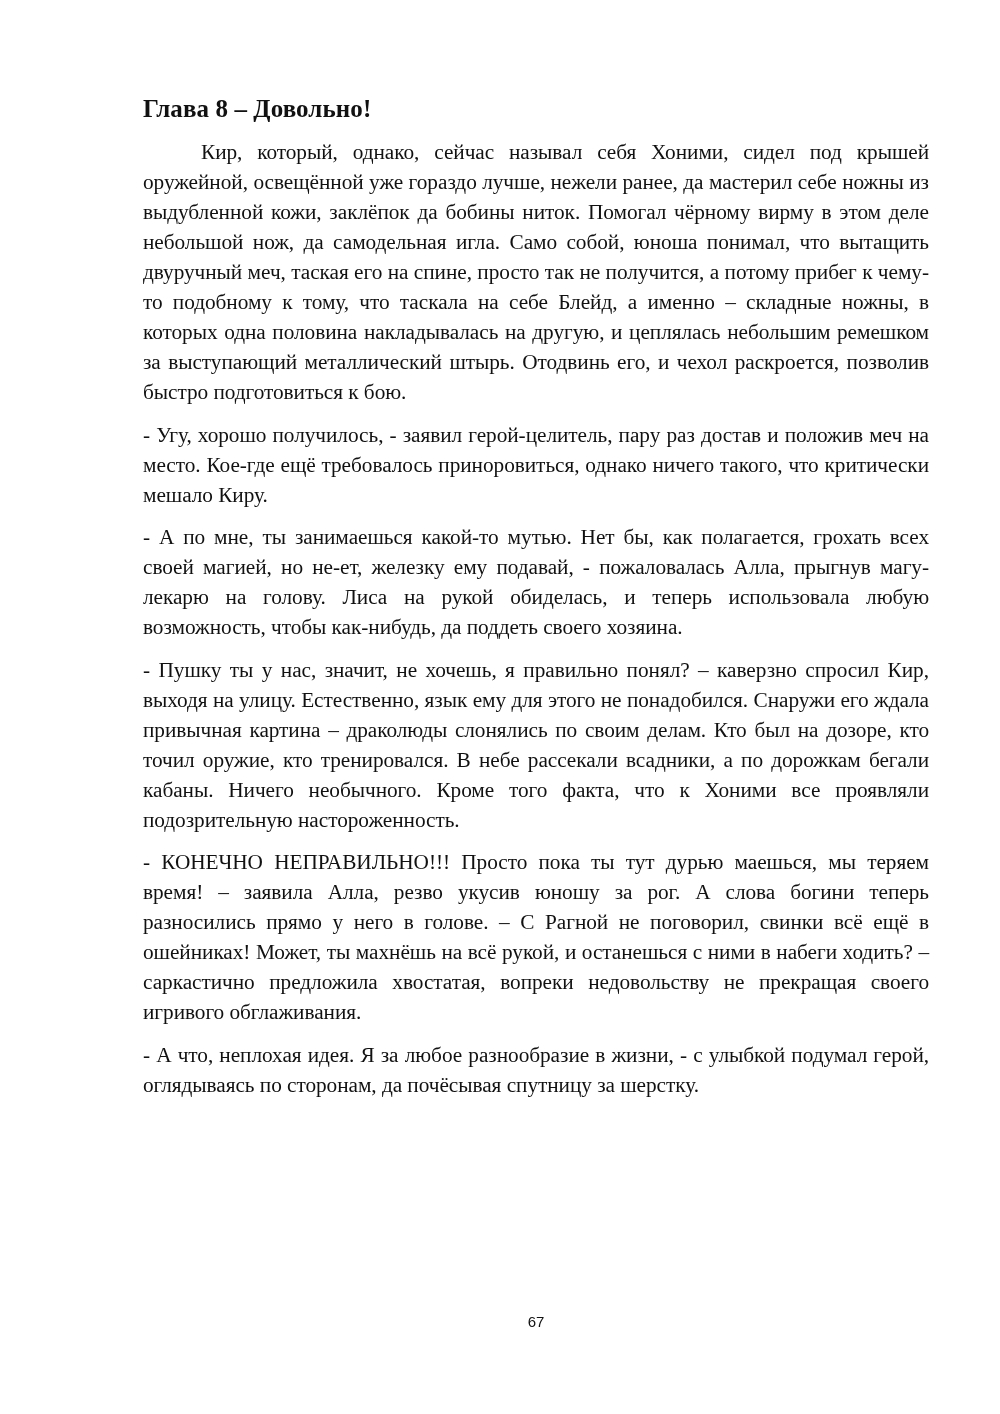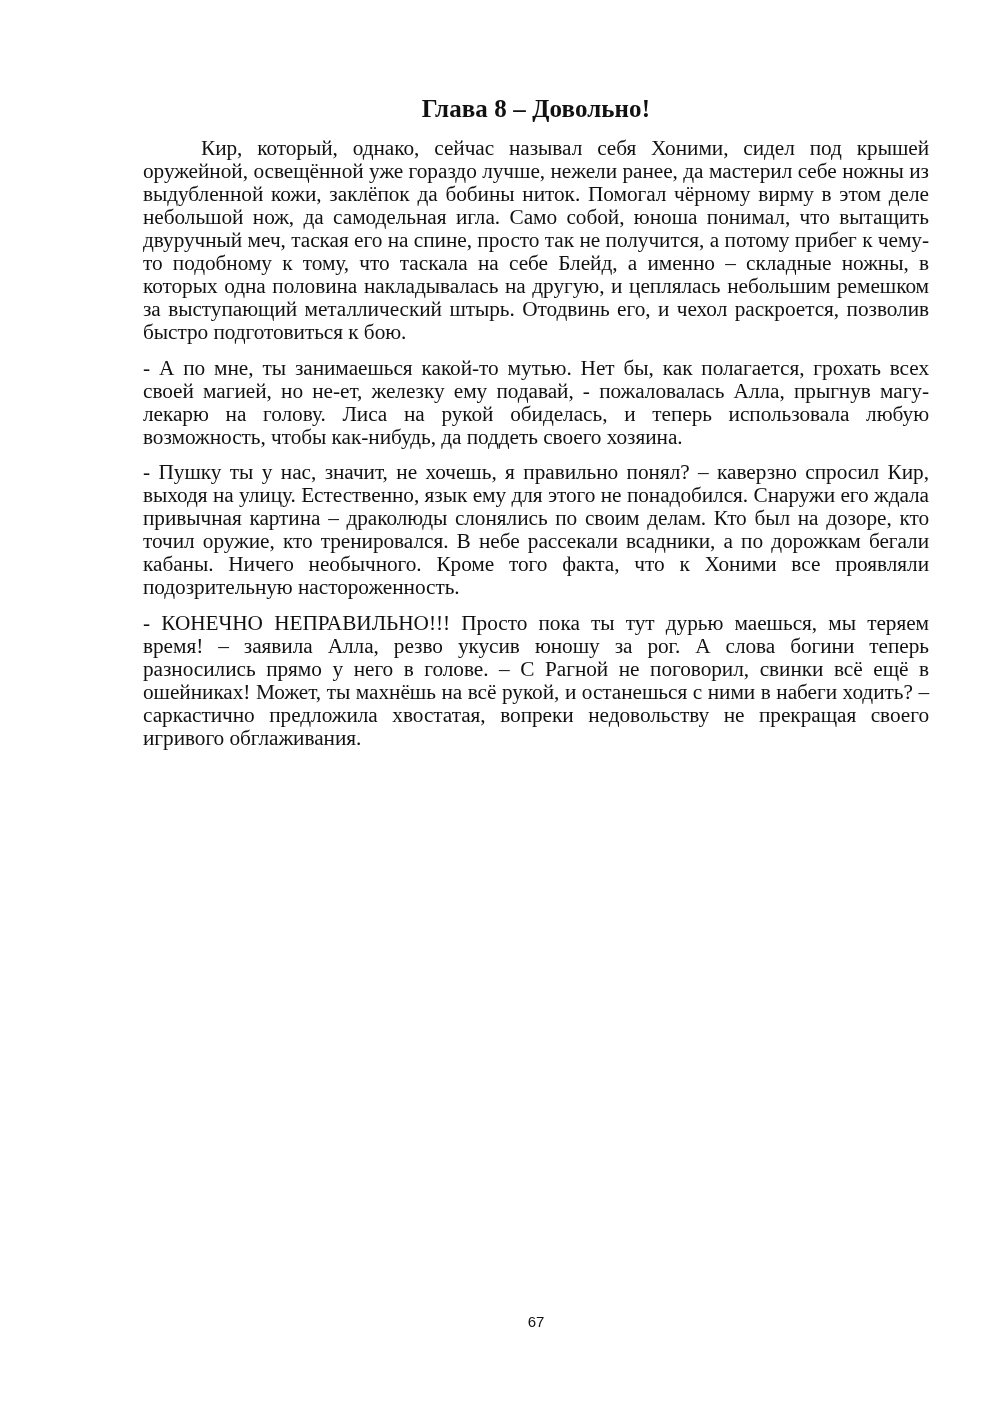--- a/index.html
+++ b/index.html
@@ -15,30 +15,29 @@
       color: #111111;
     }
     .page {
       position: absolute;
       left: 143px;
       top: 92px;
       width: 786px;
       font-family: "Liberation Serif", "DejaVu Serif", serif;
     }
     .title {
-      text-align: center;
       font-weight: bold;
       font-size: 25px;
       line-height: 34px;
       margin: 0 0 11px 0;
       letter-spacing: 0.1px;
     }
     .para {
       font-size: 21.3px;
-      line-height: 23px;
+      line-height: 30px;
       text-align: justify;
       margin: 0 0 12.5px 0;
       letter-spacing: -0.05px;
     }
     .para.indent {
       text-indent: 58px;
     }
     .page-number {
       position: absolute;
       left: 0;
@@ -49,18 +48,20 @@
       font-size: 15px;
       color: #111111;
     }
   </style>
 </head>
 <body>
 
 <div class="page">
   <h1 class="title">Глава 8 – Довольно!</h1>
   <p class="para indent">Кир, который, однако, сейчас называл себя Хоними, сидел под крышей оружейной, освещённой уже гораздо лучше, нежели ранее, да мастерил себе ножны из выдубленной кожи, заклёпок да бобины ниток. Помогал чёрному вирму в этом деле небольшой нож, да самодельная игла. Само собой, юноша понимал, что вытащить двуручный меч, таская его на спине, просто так не получится, а потому прибег к чему-то подобному к тому, что таскала на себе Блейд, а именно – складные ножны, в которых одна половина накладывалась на другую, и цеплялась небольшим ремешком за выступающий металлический штырь. Отодвинь его, и чехол раскроется, позволив быстро подготовиться к бою.</p>
+  <p class="para">- Угу, хорошо получилось, - заявил герой-целитель, пару раз достав и положив меч на место. Кое-где ещё требовалось приноровиться, однако ничего такого, что критически мешало Киру.</p>
   <p class="para">- А по мне, ты занимаешься какой-то мутью. Нет бы, как полагается, грохать всех своей магией, но не-ет, железку ему подавай, - пожаловалась Алла, прыгнув магу-лекарю на голову. Лиса на рукой обиделась, и теперь использовала любую возможность, чтобы как-нибудь, да поддеть своего хозяина.</p>
   <p class="para">- Пушку ты у нас, значит, не хочешь, я правильно понял? – каверзно спросил Кир, выходя на улицу. Естественно, язык ему для этого не понадобился. Снаружи его ждала привычная картина – драколюды слонялись по своим делам. Кто был на дозоре, кто точил оружие, кто тренировался. В небе рассекали всадники, а по дорожкам бегали кабаны. Ничего необычного. Кроме того факта, что к Хоними все проявляли подозрительную настороженность.</p>
   <p class="para">- КОНЕЧНО НЕПРАВИЛЬНО!!! Просто пока ты тут дурью маешься, мы теряем время! – заявила Алла, резво укусив юношу за рог. А слова богини теперь разносились прямо у него в голове. – С Рагной не поговорил, свинки всё ещё в ошейниках! Может, ты махнёшь на всё рукой, и останешься с ними в набеги ходить? – саркастично предложила хвостатая, вопреки недовольству не прекращая своего игривого обглаживания.</p>
+  <p class="para">- А что, неплохая идея. Я за любое разнообразие в жизни, - с улыбкой подумал герой, оглядываясь по сторонам, да почёсывая спутницу за шерстку.</p>
 </div>
 
 <div class="page-number">67</div>
 
 </body></html>

